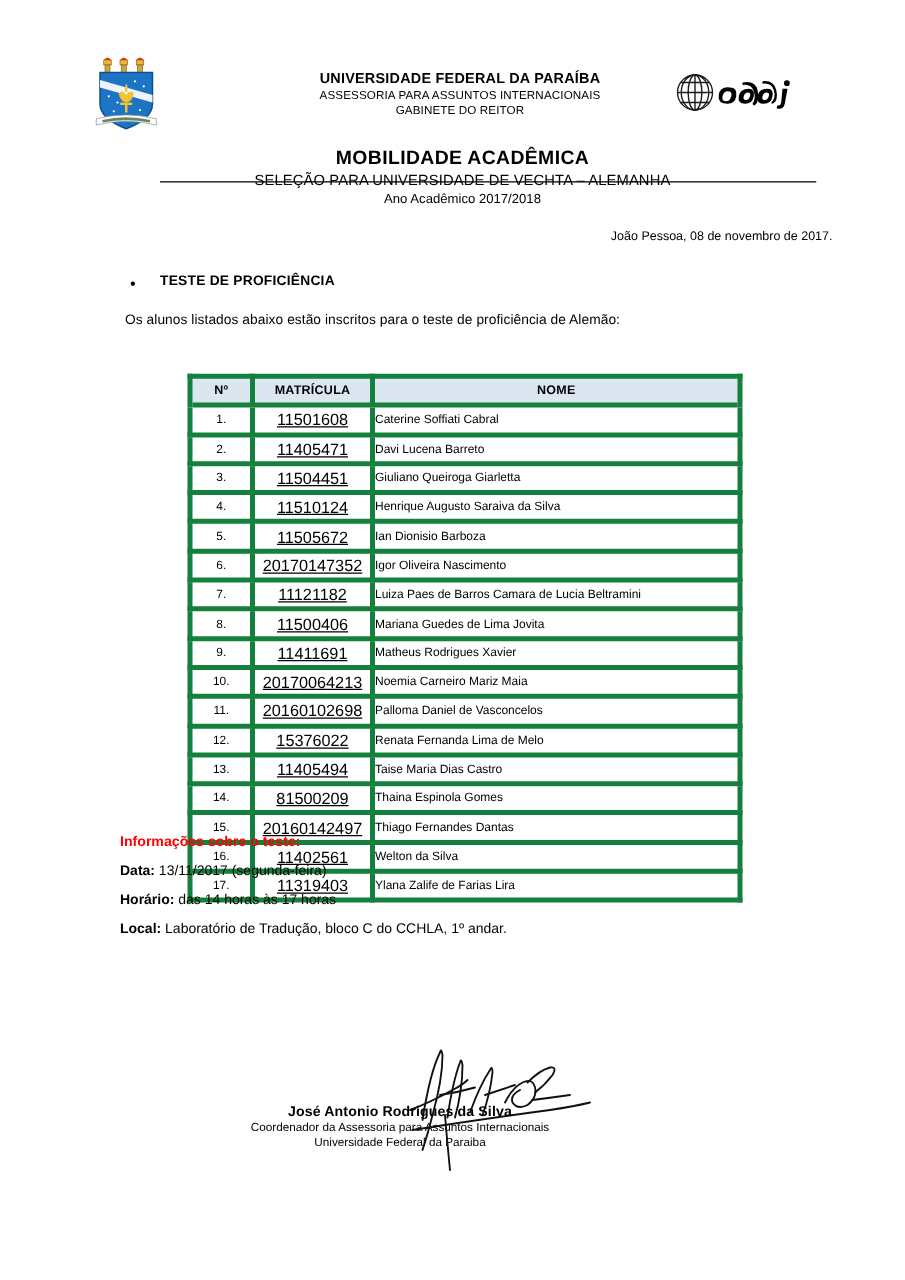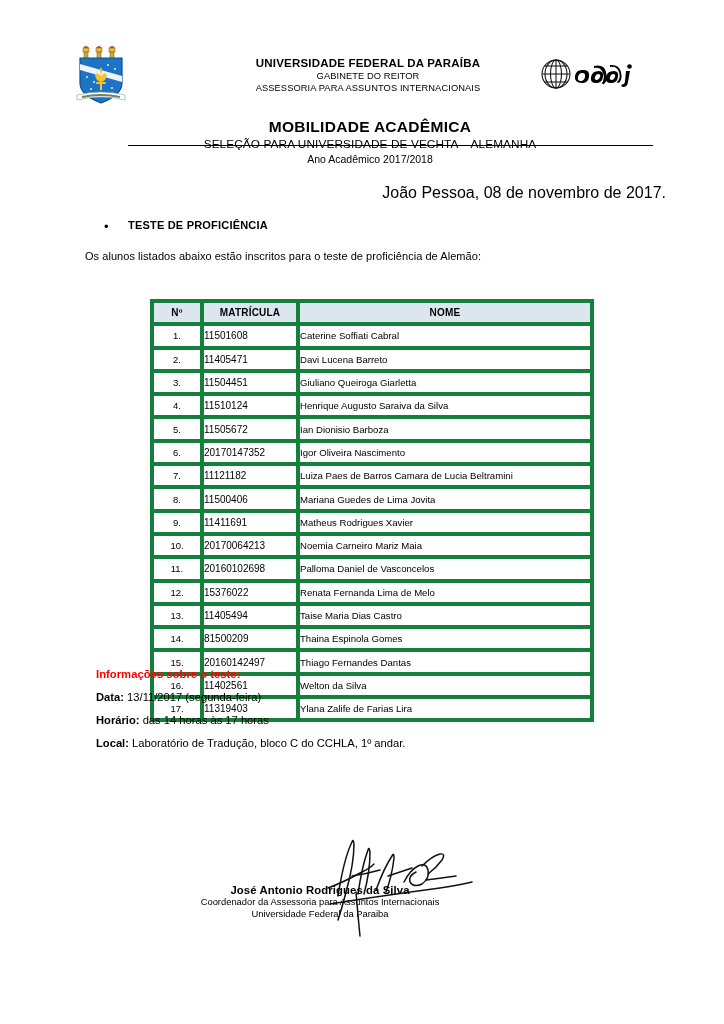--- a/index.html
+++ b/index.html
@@ -93,21 +93,21 @@
   }
   .doc-subtitle2 {
     font-size: 10.5px;
     line-height: 14px;
   }
 
   .date-line {
     position: absolute;
     right: 66px;
     top: 184px;
-    font-size: 16px;
+    font-size: 10px;
     text-align: left;
   }
 
   
   .bullet-item {
     position: absolute;
     left: 96px;
     top: 219px;
     font-size: 11px;
     font-weight: bold;
@@ -115,21 +115,21 @@
   }
   .bullet-item .dot {
     display: inline-block;
     width: 24px;
     font-size: 13px;
     font-weight: normal;
     vertical-align: top;
   }
   .intro-paragraph {
     position: absolute;
-    left: 77px;
+    left: 92px;
     top: 250px;
     font-size: 11px;
     letter-spacing: 0.05px;
   }
 
   
   .table-wrap {
     position: absolute;
     left: 142px;
     top: 299px;
@@ -152,21 +152,23 @@
     font-weight: bold;
     text-align: center;
     letter-spacing: 0.2px;
     border-bottom: 1px solid #9aadc4;
   }
   td.col-num {
     text-align: center;
     font-size: 9.5px;
   }
   td.col-mat {
-    font-size: 10px;
+    text-align: center;
+    font-size: 13px;
+    text-decoration: underline;
   }
   td.col-nome {
     text-align: left;
     font-size: 9.6px;
     padding-left: 5px;
   }
   .w-num  { width: 50px; }
   .w-mat  { width: 96px; }
   .w-nome { width: 294px; }
 
@@ -260,22 +262,22 @@
           <path d="M26 39 h2 v6 h-2 z"></path>
         </g>
 
         <path d="M3 50 Q27 44 51 50 L51 55 Q27 49 3 55 Z" fill="#ffffff" stroke="#8a9aa8" stroke-width="0.6"></path>
         <path d="M8 52 q19 -4 38 0" stroke="#3a5c2a" stroke-width="2.2" fill="none" opacity="0.75"></path>
       </svg>
     </div>
 
     <div class="header-text">
       <div class="univ-name">UNIVERSIDADE FEDERAL DA PARAÍBA</div>
+      <div class="univ-sub">ASSESSORIA PARA ASSUNTOS INTERNACIONAIS</div>
       <div class="univ-sub">GABINETE DO REITOR</div>
-      <div class="univ-sub">ASSESSORIA PARA ASSUNTOS INTERNACIONAIS</div>
     </div>
 
     <div class="aci-logo">
       <svg viewBox="0 0 110 40" width="110" height="40">
         <g fill="none" stroke="#1a1a1a" stroke-width="1.1">
           <circle cx="20" cy="20" r="14"></circle>
           <ellipse cx="20" cy="20" rx="5.5" ry="14"></ellipse>
           <ellipse cx="20" cy="20" rx="11" ry="14"></ellipse>
           <line x1="6" y1="20" x2="34" y2="20"></line>
           <path d="M8.5 12 H31.5"></path>

